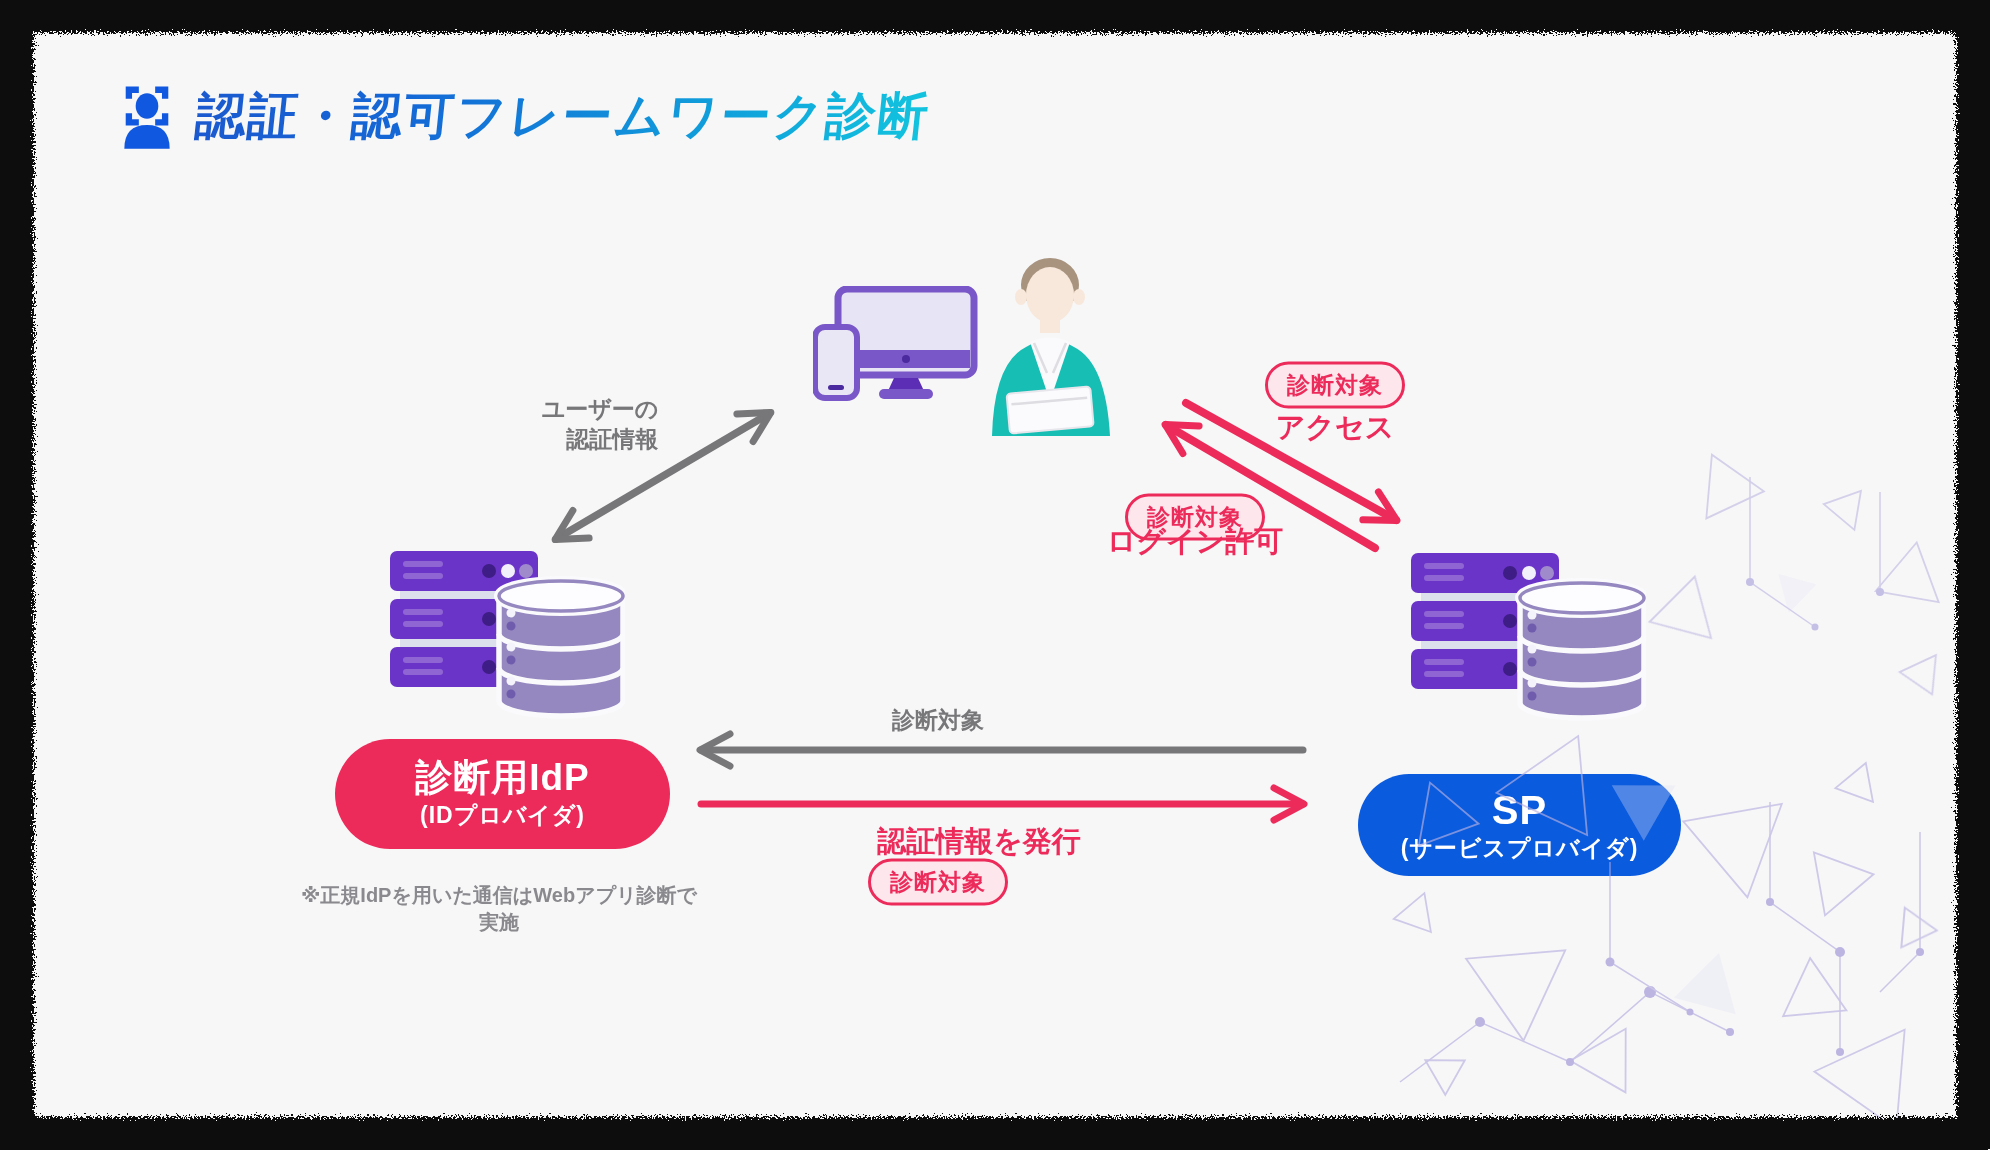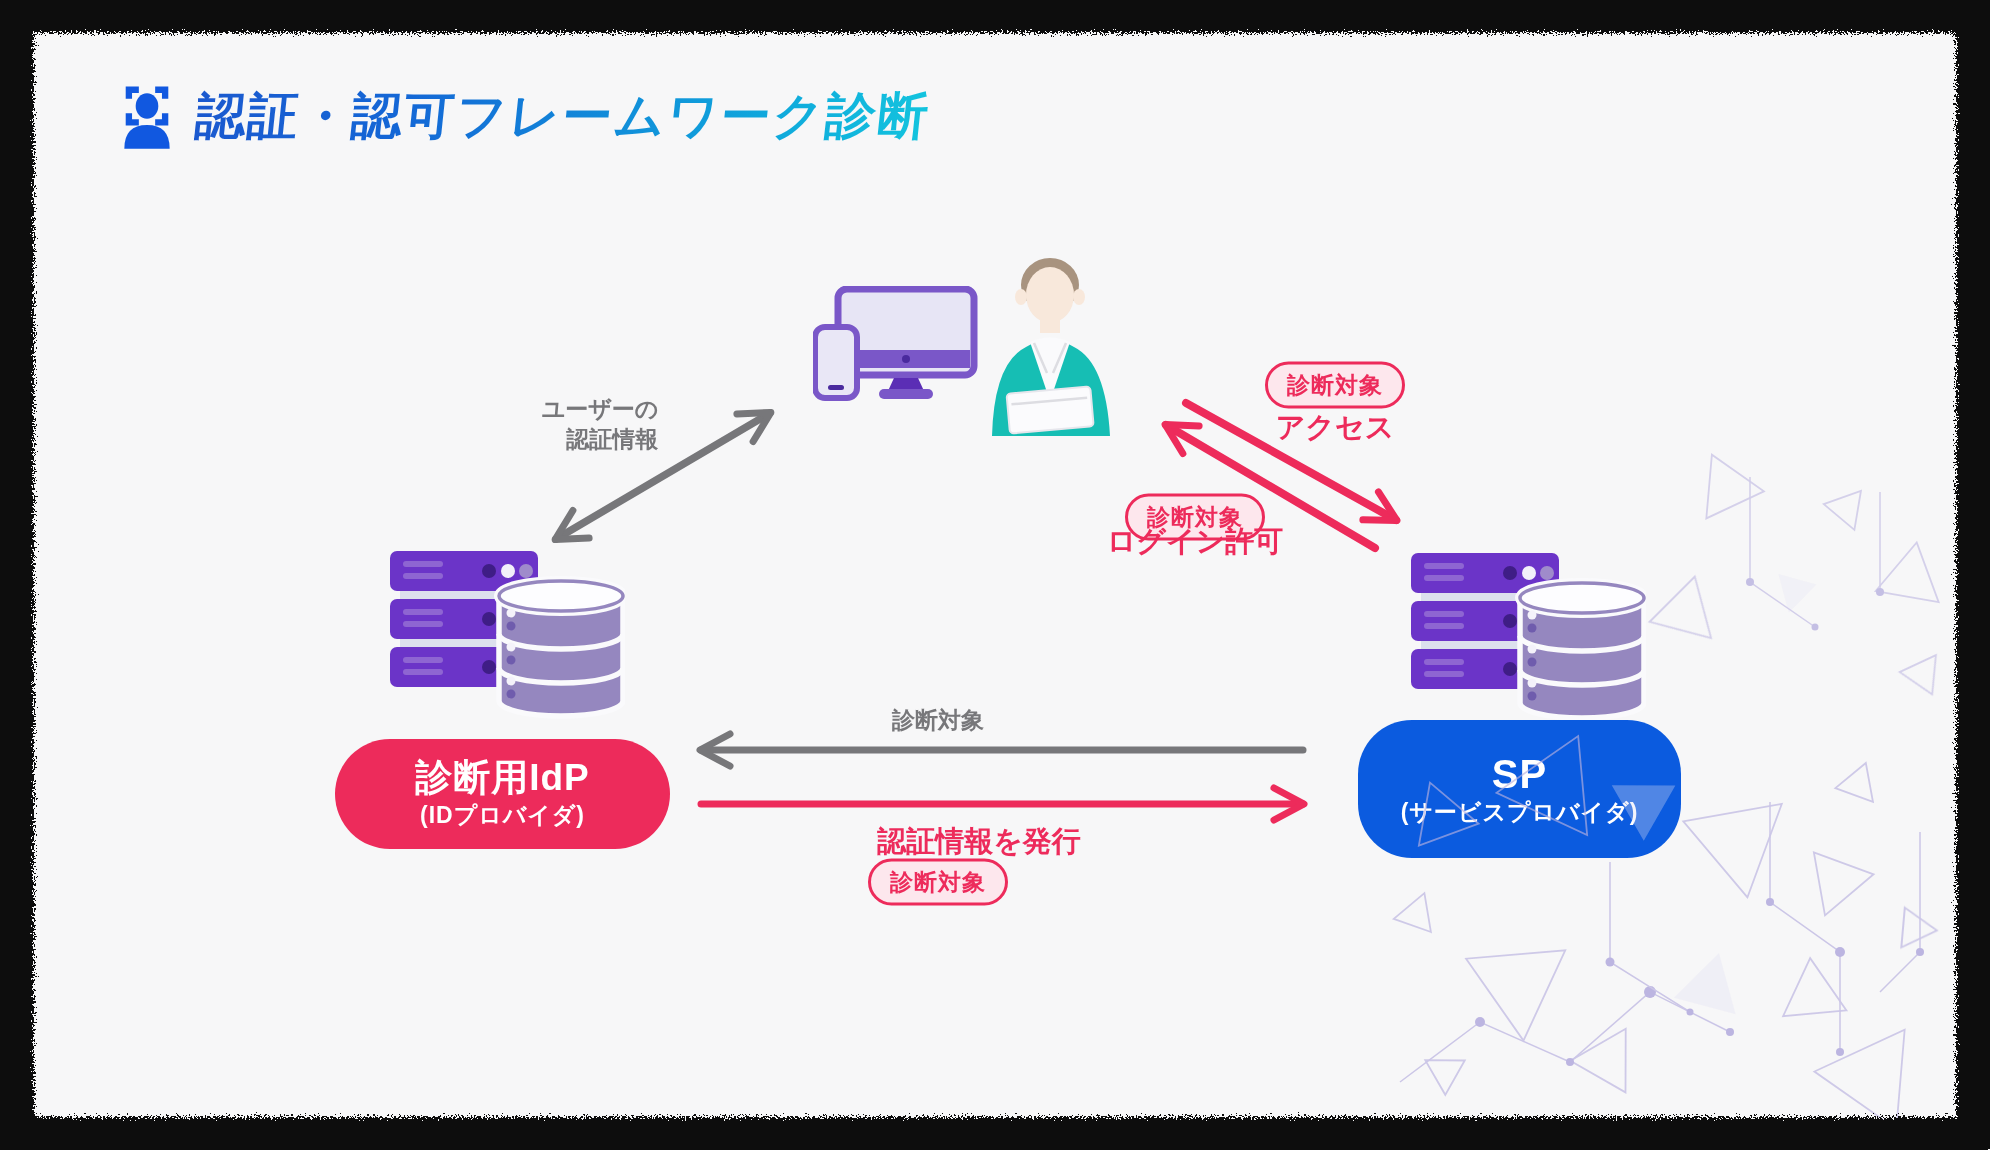--- a/index.html
+++ b/index.html
@@ -43,21 +43,21 @@
   .person{left:958px;top:223px;width:135px;height:185px;}
   .cluster-left{left:360px;top:523px;width:235px;height:170px;}
   .cluster-right{left:1381px;top:525px;width:235px;height:170px;}
 
   
   .user-pill{left:786px;top:408px;width:319px;height:48px;border-radius:24px;background:var(--user-pill-bg);
     display:flex;align-items:center;justify-content:center;color:var(--user-pill-text);
     font-size:25px;font-weight:800;letter-spacing:3px;}
   .node-pill{display:flex;flex-direction:column;align-items:center;justify-content:center;color:#fff;text-align:center;}
   .idp-pill{left:305px;top:711px;width:335px;height:110px;border-radius:55px;background:var(--accent-red);}
-  .sp-pill{left:1328px;top:692px;width:323px;height:138px;border-radius:54px;background:var(--accent-blue);}
+  .sp-pill{left:1328px;top:746px;width:323px;height:102px;border-radius:54px;background:var(--accent-blue);}
   .node-title{font-size:37px;font-weight:800;line-height:1.15;letter-spacing:1px;}
   .sp-pill .node-title{font-size:40px;}
   .node-sub{font-size:23px;font-weight:700;letter-spacing:1px;}
 
   
   .lbl{position:absolute;transform:translate(-50%,-50%);font-weight:800;white-space:nowrap;z-index:4;}
   .lbl-gray{color:var(--gray);font-size:23px;}
   .lbl-red{color:var(--accent-red);font-size:29px;}
   .lbl-user-cred{left:570px;top:396px;line-height:30px;text-align:right;}
   .lbl-auth-req{left:908px;top:692px;}
@@ -235,20 +235,21 @@
 
     <div class="abs node-pill idp-pill">
       <div class="node-title">診断用IdP</div>
       <div class="node-sub">(IDプロバイダ)</div>
     </div>
     <div class="abs node-pill sp-pill">
       <div class="node-title">SP</div>
       <div class="node-sub">(サービスプロバイダ)</div>
     </div>
 
+    <div class="note">※正規IdPを用いた通信はWebアプリ診断で実施</div>
 
     <svg class="arrows" viewBox="0 0 1926 1086">
       <defs>
         <marker id="head-gray" viewBox="0 0 48 48" markerWidth="48" markerHeight="48" refX="41" refY="24" orient="auto-start-reverse" markerUnits="userSpaceOnUse">
           <path d="M12,8 L42,24 L12,40" fill="none" stroke="#77777A" stroke-width="7" stroke-linecap="round" stroke-linejoin="round"></path>
         </marker>
         <marker id="head-red" viewBox="0 0 48 48" markerWidth="48" markerHeight="48" refX="41" refY="24" orient="auto-start-reverse" markerUnits="userSpaceOnUse">
           <path d="M12,8 L42,24 L12,40" fill="none" stroke="#ED2B5B" stroke-width="7" stroke-linecap="round" stroke-linejoin="round"></path>
         </marker>
       </defs>

